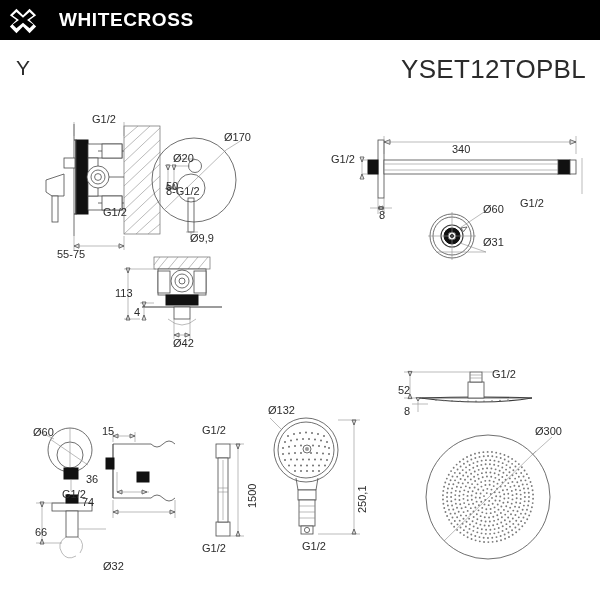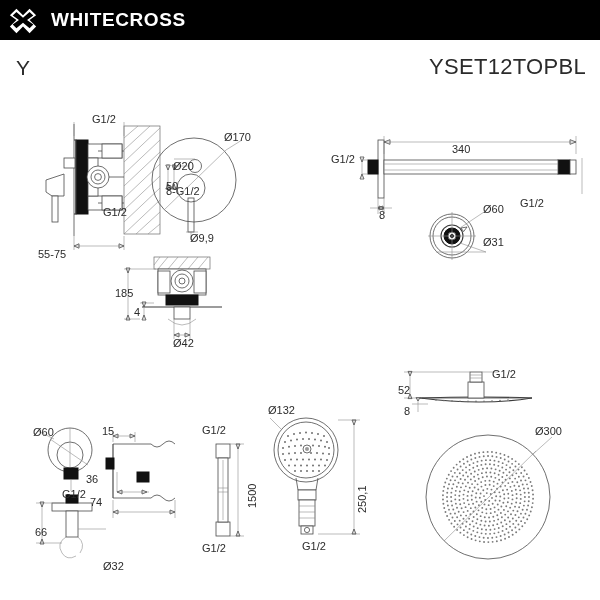--- a/index.html
+++ b/index.html
@@ -2,26 +2,26 @@
 <html><head>
 <meta charset="utf-8">
 <style>
   html,body{margin:0;padding:0;background:#fff;}
   body{width:600px;height:600px;overflow:hidden;
        font-family:"Liberation Sans","DejaVu Sans",sans-serif;color:#2b2b2b;}
   #sheet{position:relative;width:600px;height:600px;background:#ffffff;}
 
   
   .headerbar{position:absolute;left:0;top:0;width:600px;height:40px;background:#000;}
-  .logo-wrap{position:absolute;left:8px;top:5px;display:flex;gap:13px;}
+  .logo-wrap{position:absolute;left:8px;top:5px;display:flex;gap:21px;}
   .logo-mark{width:30px;height:30px;}
   .logo-text{color:#fff;font-size:19px;letter-spacing:.6px;font-weight:700;line-height:30px;}
 
   .series{position:absolute;left:16px;top:56px;font-size:21px;color:#2b2b2b;}
-  .code{position:absolute;right:14px;top:54px;font-size:22px;color:#2b2b2b;letter-spacing:.3px;}
+  .code{position:absolute;right:14px;top:54px;font-size:26px;color:#2b2b2b;letter-spacing:.3px;}
 
   
   .dim{position:absolute;font-size:11px;color:#2b2b2b;white-space:nowrap;}
   .vrot{transform:rotate(-90deg);transform-origin:left top;}
   svg{position:absolute;overflow:visible;}
   .ln{stroke:#4a4a4a;stroke-width:.8;fill:none;}
   .ln2{stroke:#3a3a3a;stroke-width:1.1;fill:none;}
   .thin{stroke:#8d8d8d;stroke-width:.6;fill:none;}
   .fillblk{fill:#111;stroke:#111;}
   .fillwht{fill:#fff;stroke:#4a4a4a;stroke-width:.8;}
@@ -95,21 +95,21 @@
     <line class="thin" x1="46" y1="18" x2="46" y2="4"></line>
     <line class="thin" x1="96" y1="18" x2="96" y2="4"></line>
 
     <line class="thin" x1="140" y1="46" x2="140" y2="72"></line>
     <path class="ln" d="M140 52 l-2.2 -5 h4.4 Z" fill="#4a4a4a"></path>
     <path class="ln" d="M140 66 l-2.2 5 h4.4 Z" fill="#4a4a4a"></path>
   </svg>
   <div class="dim" style="left:92px;top:113px">G1/2</div>
   <div class="dim" style="left:166px;top:185px">8-G1/2</div>
   <div class="dim" style="left:103px;top:206px">G1/2</div>
-  <div class="dim" style="left:38px;top:248px">55-75</div>
+  <div class="dim" style="left:57px;top:248px">55-75</div>
 
   <svg style="left:150px;top:126px;width:125px;height:120px" viewBox="0 0 125 120">
     <circle class="ln" cx="44" cy="54" r="42"></circle>
 
     <circle class="ln" cx="45" cy="40" r="6.5"></circle>
 
     <circle class="ln" cx="41" cy="62" r="14"></circle>
 
     <rect class="ln nofill" x="38" y="72" width="6" height="34"></rect>
     <line class="thin" x1="36" y1="106" x2="48" y2="106"></line>
@@ -121,21 +121,21 @@
 
     <line class="thin" x1="24" y1="40" x2="24" y2="62"></line>
     <line class="thin" x1="24" y1="40" x2="40" y2="40"></line>
     <line class="thin" x1="24" y1="62" x2="30" y2="62"></line>
     <path class="ln" d="M24 44 l-2 -5 h4 Z" fill="#4a4a4a"></path>
     <path class="ln" d="M24 58 l-2 5 h4 Z" fill="#4a4a4a"></path>
 
     <line class="thin" x1="41" y1="106" x2="41" y2="114"></line>
   </svg>
   <div class="dim" style="left:224px;top:131px">Ø170</div>
-  <div class="dim" style="left:173px;top:160px">Ø20</div>
+  <div class="dim" style="left:173px;top:152px">Ø20</div>
   <div class="dim" style="left:166px;top:180px">50</div>
   <div class="dim" style="left:190px;top:232px">Ø9,9</div>
 
   <svg style="left:360px;top:128px;width:230px;height:100px" viewBox="0 0 230 100">
 
     <rect class="fillwht" x="18" y="12" width="6" height="58"></rect>
 
     <rect class="fillblk" x="8" y="32" width="10" height="14"></rect>
     <rect class="fillblk" x="198" y="32" width="12" height="14"></rect>
 
@@ -225,21 +225,21 @@
     <line class="thin" x1="34" y1="48" x2="34" y2="64"></line>
     <path class="ln" d="M34 52 l-2 -5 h4 Z" fill="#4a4a4a"></path>
     <path class="ln" d="M34 60 l-2 5 h4 Z" fill="#4a4a4a"></path>
 
     <line class="thin" x1="64" y1="64" x2="64" y2="84"></line>
     <line class="thin" x1="80" y1="64" x2="80" y2="84"></line>
     <line class="thin" x1="64" y1="80" x2="80" y2="80"></line>
     <path class="ln" d="M64 80 l5 -2 v4 Z" fill="#4a4a4a"></path>
     <path class="ln" d="M80 80 l-5 -2 v4 Z" fill="#4a4a4a"></path>
   </svg>
-  <div class="dim" style="left:115px;top:287px">185</div>
+  <div class="dim" style="left:115px;top:287px">113</div>
   <div class="dim" style="left:134px;top:306px">4</div>
   <div class="dim" style="left:173px;top:337px">Ø42</div>
 
   <svg style="left:28px;top:425px;width:145px;height:140px" viewBox="0 0 145 140">
 
     <circle class="ln" cx="42" cy="25" r="22"></circle>
     <circle class="ln" cx="42" cy="30" r="13"></circle>
     <line class="thin" x1="42" y1="3" x2="42" y2="47"></line>
     <line class="thin" x1="22" y1="14" x2="60" y2="40"></line>
 
@@ -289,21 +289,21 @@
     <path class="ln" d="M52 62 l-5 -2 v4 Z" fill="#4a4a4a"></path>
 
     <line class="thin" x1="18" y1="70" x2="18" y2="88"></line>
     <line class="thin" x1="80" y1="70" x2="80" y2="88"></line>
     <line class="thin" x1="18" y1="82" x2="80" y2="82"></line>
     <path class="ln" d="M18 82 l5 -2 v4 Z" fill="#4a4a4a"></path>
     <path class="ln" d="M80 82 l-5 -2 v4 Z" fill="#4a4a4a"></path>
   </svg>
   <div class="dim" style="left:102px;top:425px">15</div>
   <div class="dim" style="left:86px;top:473px">36</div>
-  <div class="dim" style="left:90px;top:496px">74</div>
+  <div class="dim" style="left:82px;top:496px">74</div>
 
   <svg style="left:200px;top:440px;width:60px;height:100px" viewBox="0 0 60 100">
 
     <rect class="fillwht" x="16" y="4" width="14" height="14"></rect>
     <rect class="fillwht" x="16" y="82" width="14" height="14"></rect>
 
     <rect class="fillwht" x="18" y="18" width="10" height="64"></rect>
     <line class="thin" x1="23" y1="20" x2="23" y2="80"></line>
     <line class="thin" x1="18" y1="48" x2="28" y2="48"></line>
     <line class="thin" x1="18" y1="52" x2="28" y2="52"></line>

